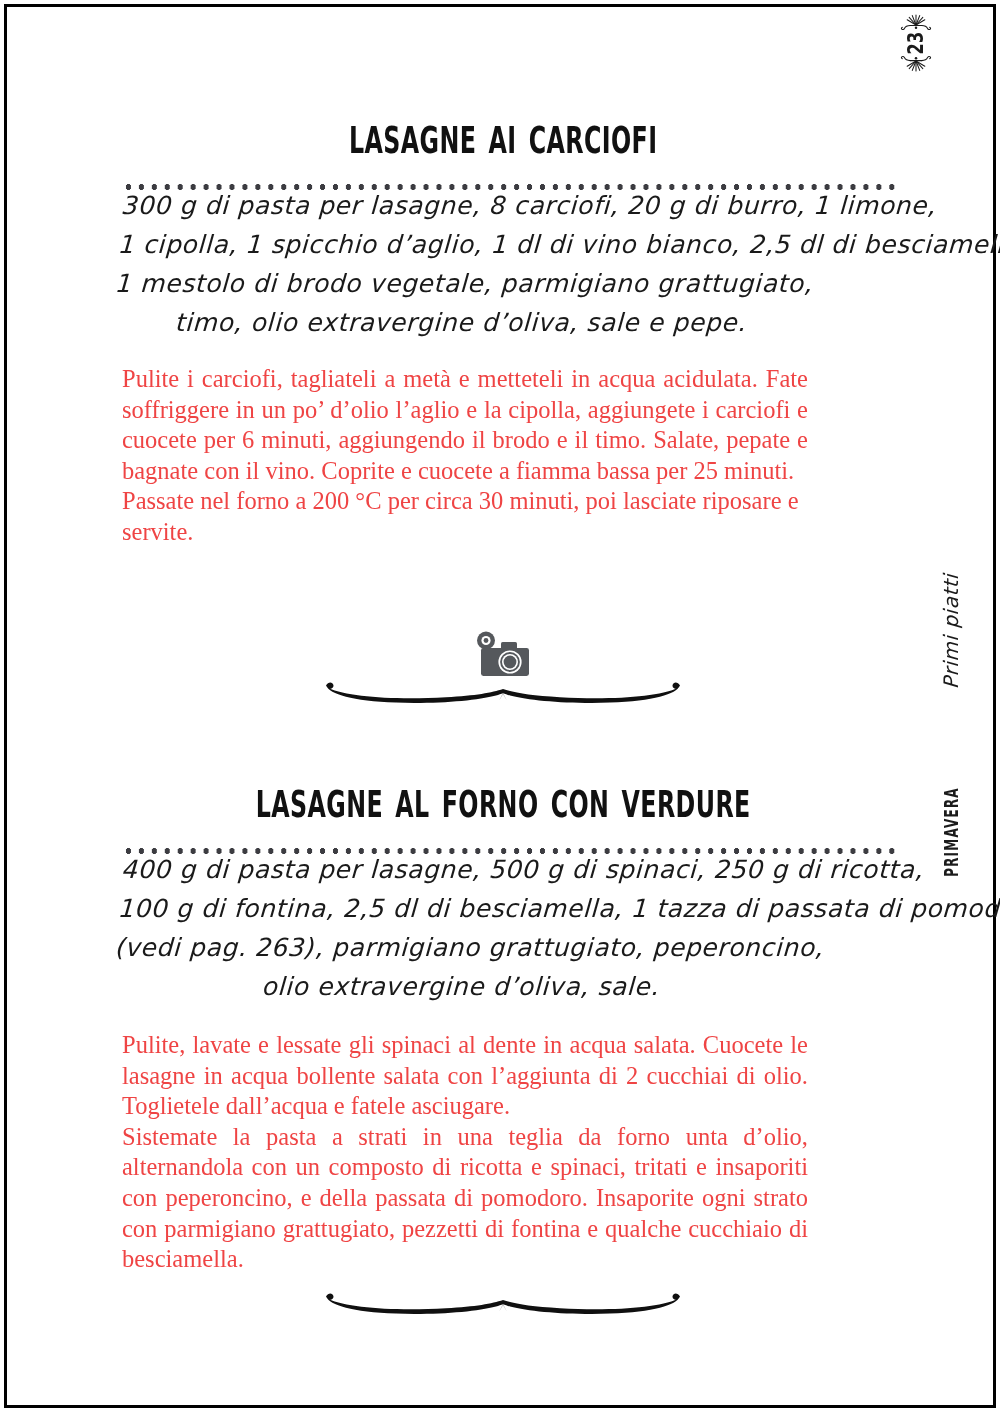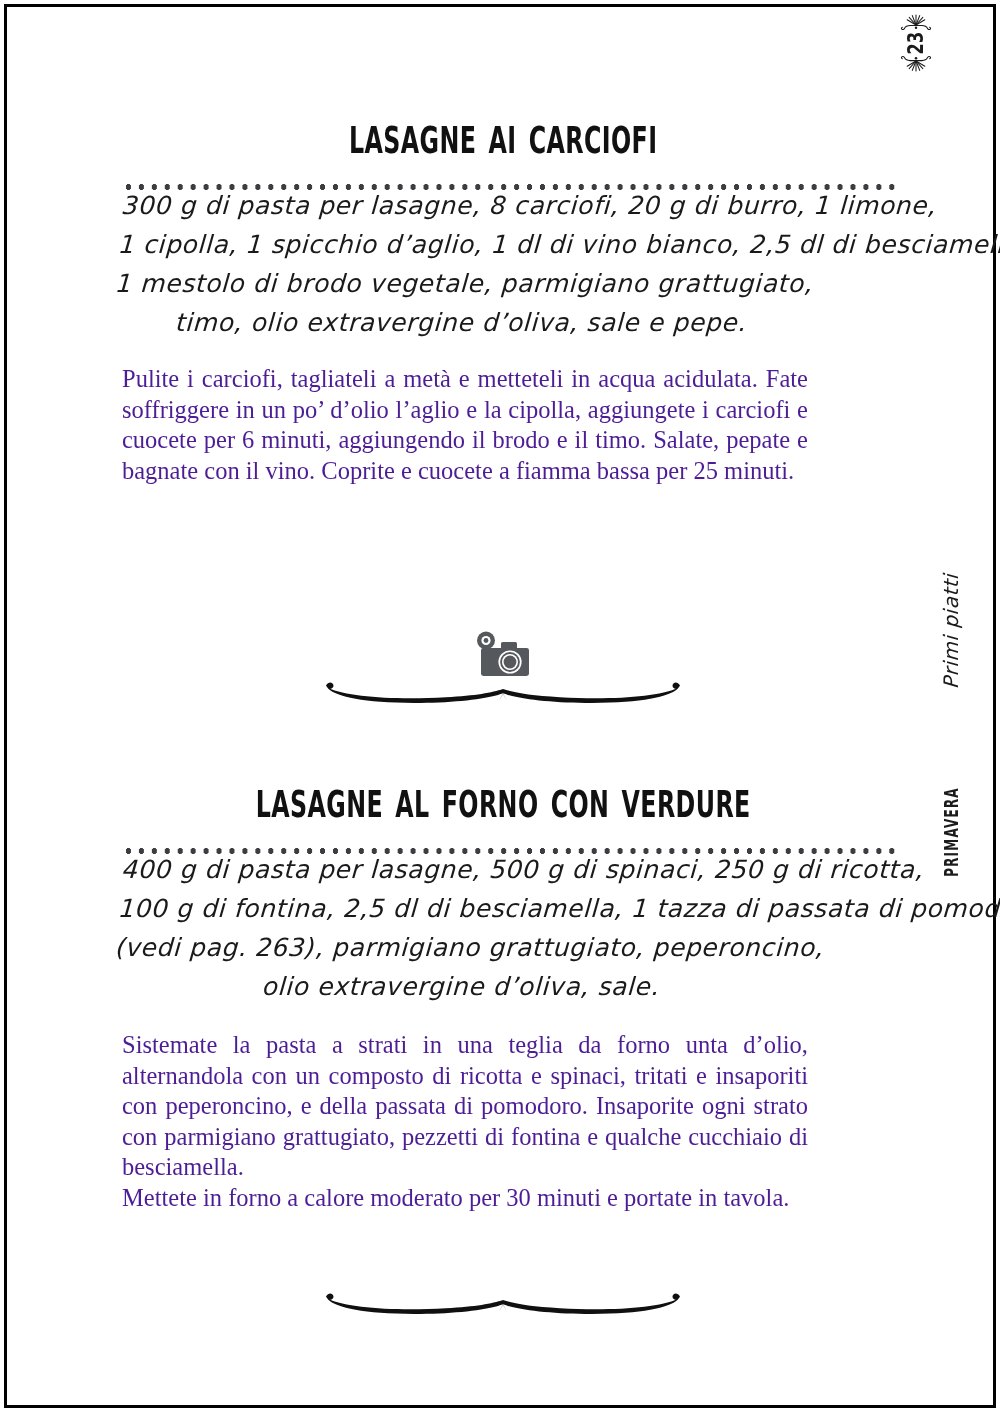--- a/index.html
+++ b/index.html
@@ -94,21 +94,21 @@
     padding: 0 104px 0 122px;
     color: #141414;
   }
   .steps p {
     margin: 0;
     font-family: "Liberation Serif", serif;
     font-size: 24.5px;
     line-height: 30.6px;
     text-align: justify;
     text-justify: inter-word;
-    color: #4c1d95;
+    color: #ef4444;
   }
   .steps p.last-line { text-align: left; }
   #steps-0 { margin-top: 22px; }
   #steps-1 { margin-top: 24px; }
 
   
   .camera-icon {
     position: absolute;
     left: 465px;
     top: 630px;
@@ -197,20 +197,21 @@
 
       <div class="ingredients" id="ingredients-0">
         <span class="ln">300 g di pasta per lasagne, 8 carciofi, 20 g di burro, 1 limone,</span>
         <span class="ln">1 cipolla, 1 spicchio d’aglio, 1 dl di vino bianco, 2,5 dl di besciamella,</span>
         <span class="ln">1 mestolo di brodo vegetale, parmigiano grattugiato,</span>
         <span class="ln">timo, olio extravergine d’oliva, sale e pepe.</span>
       </div>
 
       <div class="steps" id="steps-0">
         <p>Pulite i carciofi, tagliateli a metà e metteteli in acqua acidulata. Fate soffriggere in un po’ d’olio l’aglio e la cipolla, aggiungete i carciofi e cuocete per 6 minuti, aggiungendo il brodo e il timo. Salate, pepate e bagnate con il vino. Coprite e cuocete a fiamma bassa per 25 minuti.</p>
+        <p class="last-line">Passate nel forno a 200 °C per circa 30 minuti, poi lasciate riposare e servite.</p>
       </div>
     </div>
 
     <svg class="camera-icon" viewBox="0 0 70 48">
 
       <rect x="19.5" y="13" width="3.2" height="16" fill="#55585c"></rect>
 
       <circle cx="21" cy="10.5" r="9" fill="#55585c"></circle>
       <circle cx="21" cy="10.5" r="4.6" fill="#ffffff"></circle>
       <circle cx="21" cy="10.5" r="2.4" fill="#55585c"></circle>
@@ -244,22 +245,22 @@
       <div class="dot-rule" id="dot-rule-1"></div>
 
       <div class="ingredients" id="ingredients-1">
         <span class="ln">400 g di pasta per lasagne, 500 g di spinaci, 250 g di ricotta,</span>
         <span class="ln">100 g di fontina, 2,5 dl di besciamella, 1 tazza di passata di pomodoro</span>
         <span class="ln">(vedi pag. 263), parmigiano grattugiato, peperoncino,</span>
         <span class="ln">olio extravergine d’oliva, sale.</span>
       </div>
 
       <div class="steps" id="steps-1">
+        <p>Pulite, lavate e lessate gli spinaci al dente in acqua salata. Cuocete le lasagne in acqua bollente salata con l’aggiunta di 2 cucchiai di olio. Toglietele dall’acqua e fatele asciugare.</p>
         <p>Sistemate la pasta a strati in una teglia da forno unta d’olio, alternandola con un composto di ricotta e spinaci, tritati e insaporiti con peperoncino, e della passata di pomodoro. Insaporite ogni strato con parmigiano grattugiato, pezzetti di fontina e qualche cucchiaio di besciamella.</p>
-        <p class="last-line">Mettete in forno a calore moderato per 30 minuti e portate in tavola.</p>
       </div>
     </div>
 
     <svg class="flourish" id="flourish-1" viewBox="0 0 370 34">
       <path d="M8 13.5 C 10 9.6, 14.6 9.4, 15.4 13.1 C 16.0 16.4, 12.4 17.6, 10.4 15.9
                C 30 25.2, 78 27.8, 128 25.2 C 158 23.6, 174 20.7, 185 17.0
                C 196 20.7, 212 23.6, 242 25.2 C 292 27.8, 340 25.2, 359.6 15.9
                C 357.6 17.6, 354 16.4, 354.6 13.1 C 355.4 9.4, 360 9.6, 362 13.5
                C 358 22.2, 336 29.2, 292 30.6 C 250 31.9, 212 28.6, 192 23.4
                C 189.2 22.6, 187 22.0, 185 21.2 C 183 22.0, 180.8 22.6, 178 23.4

